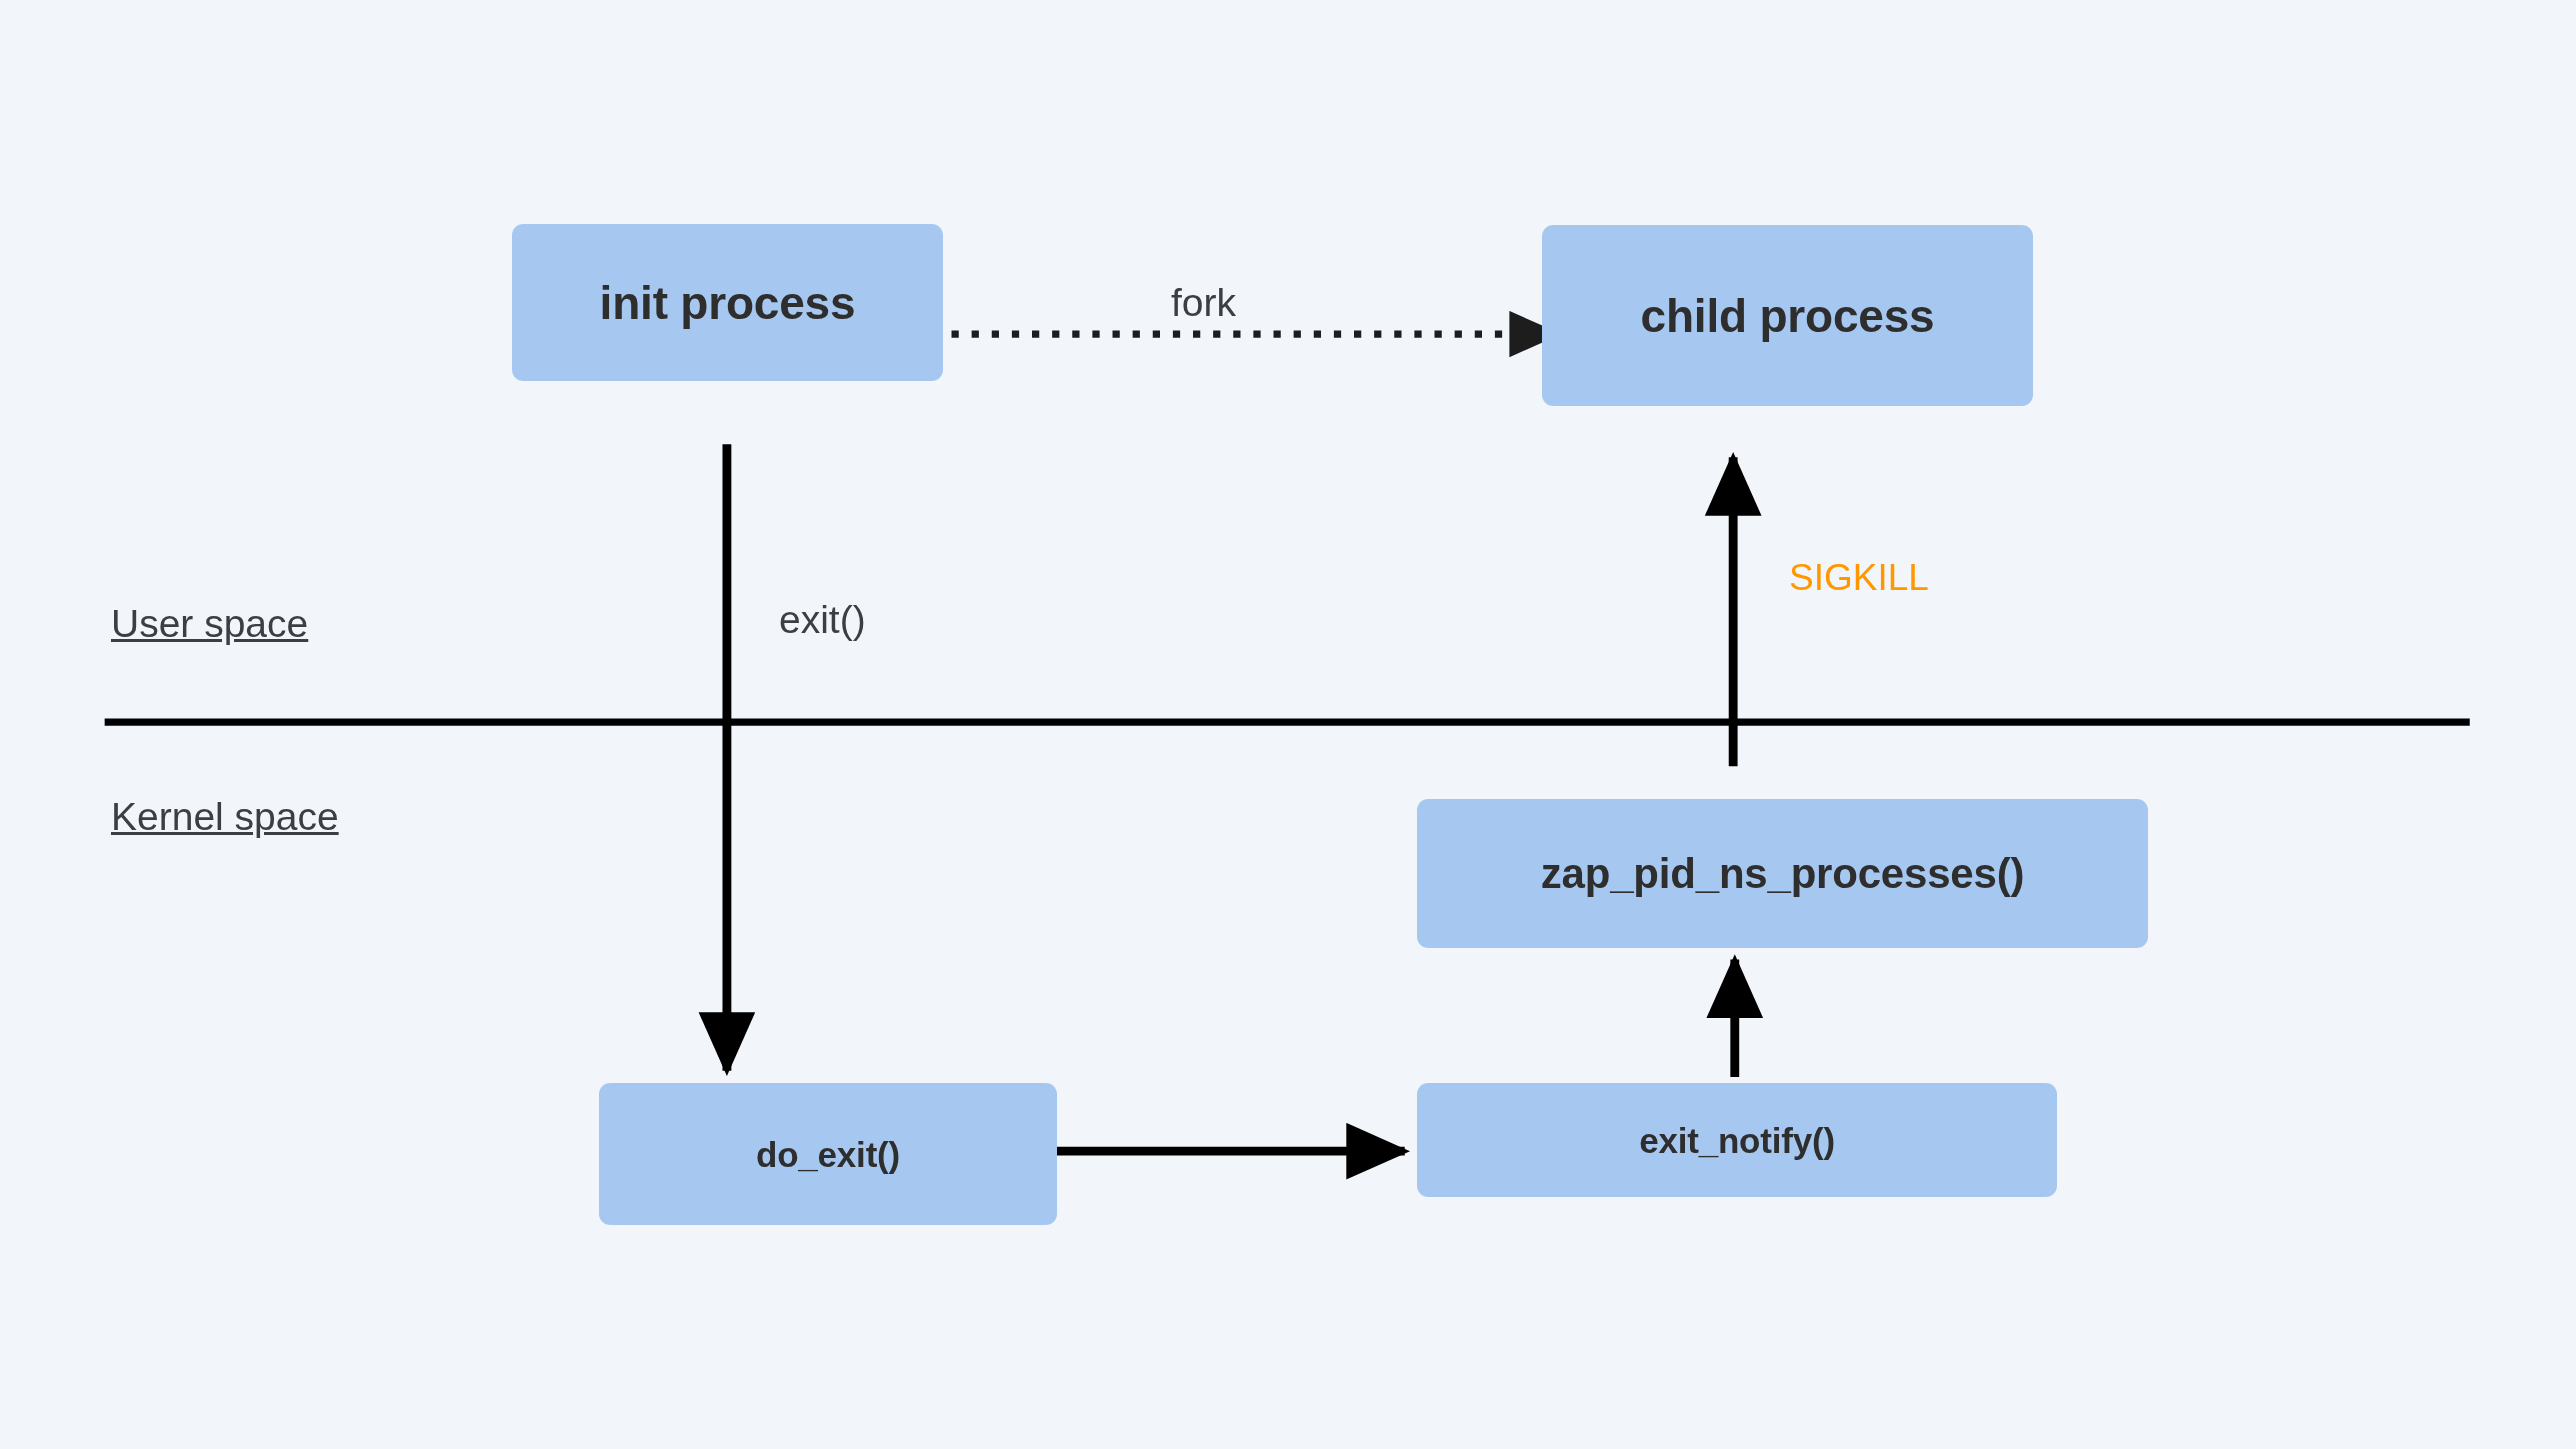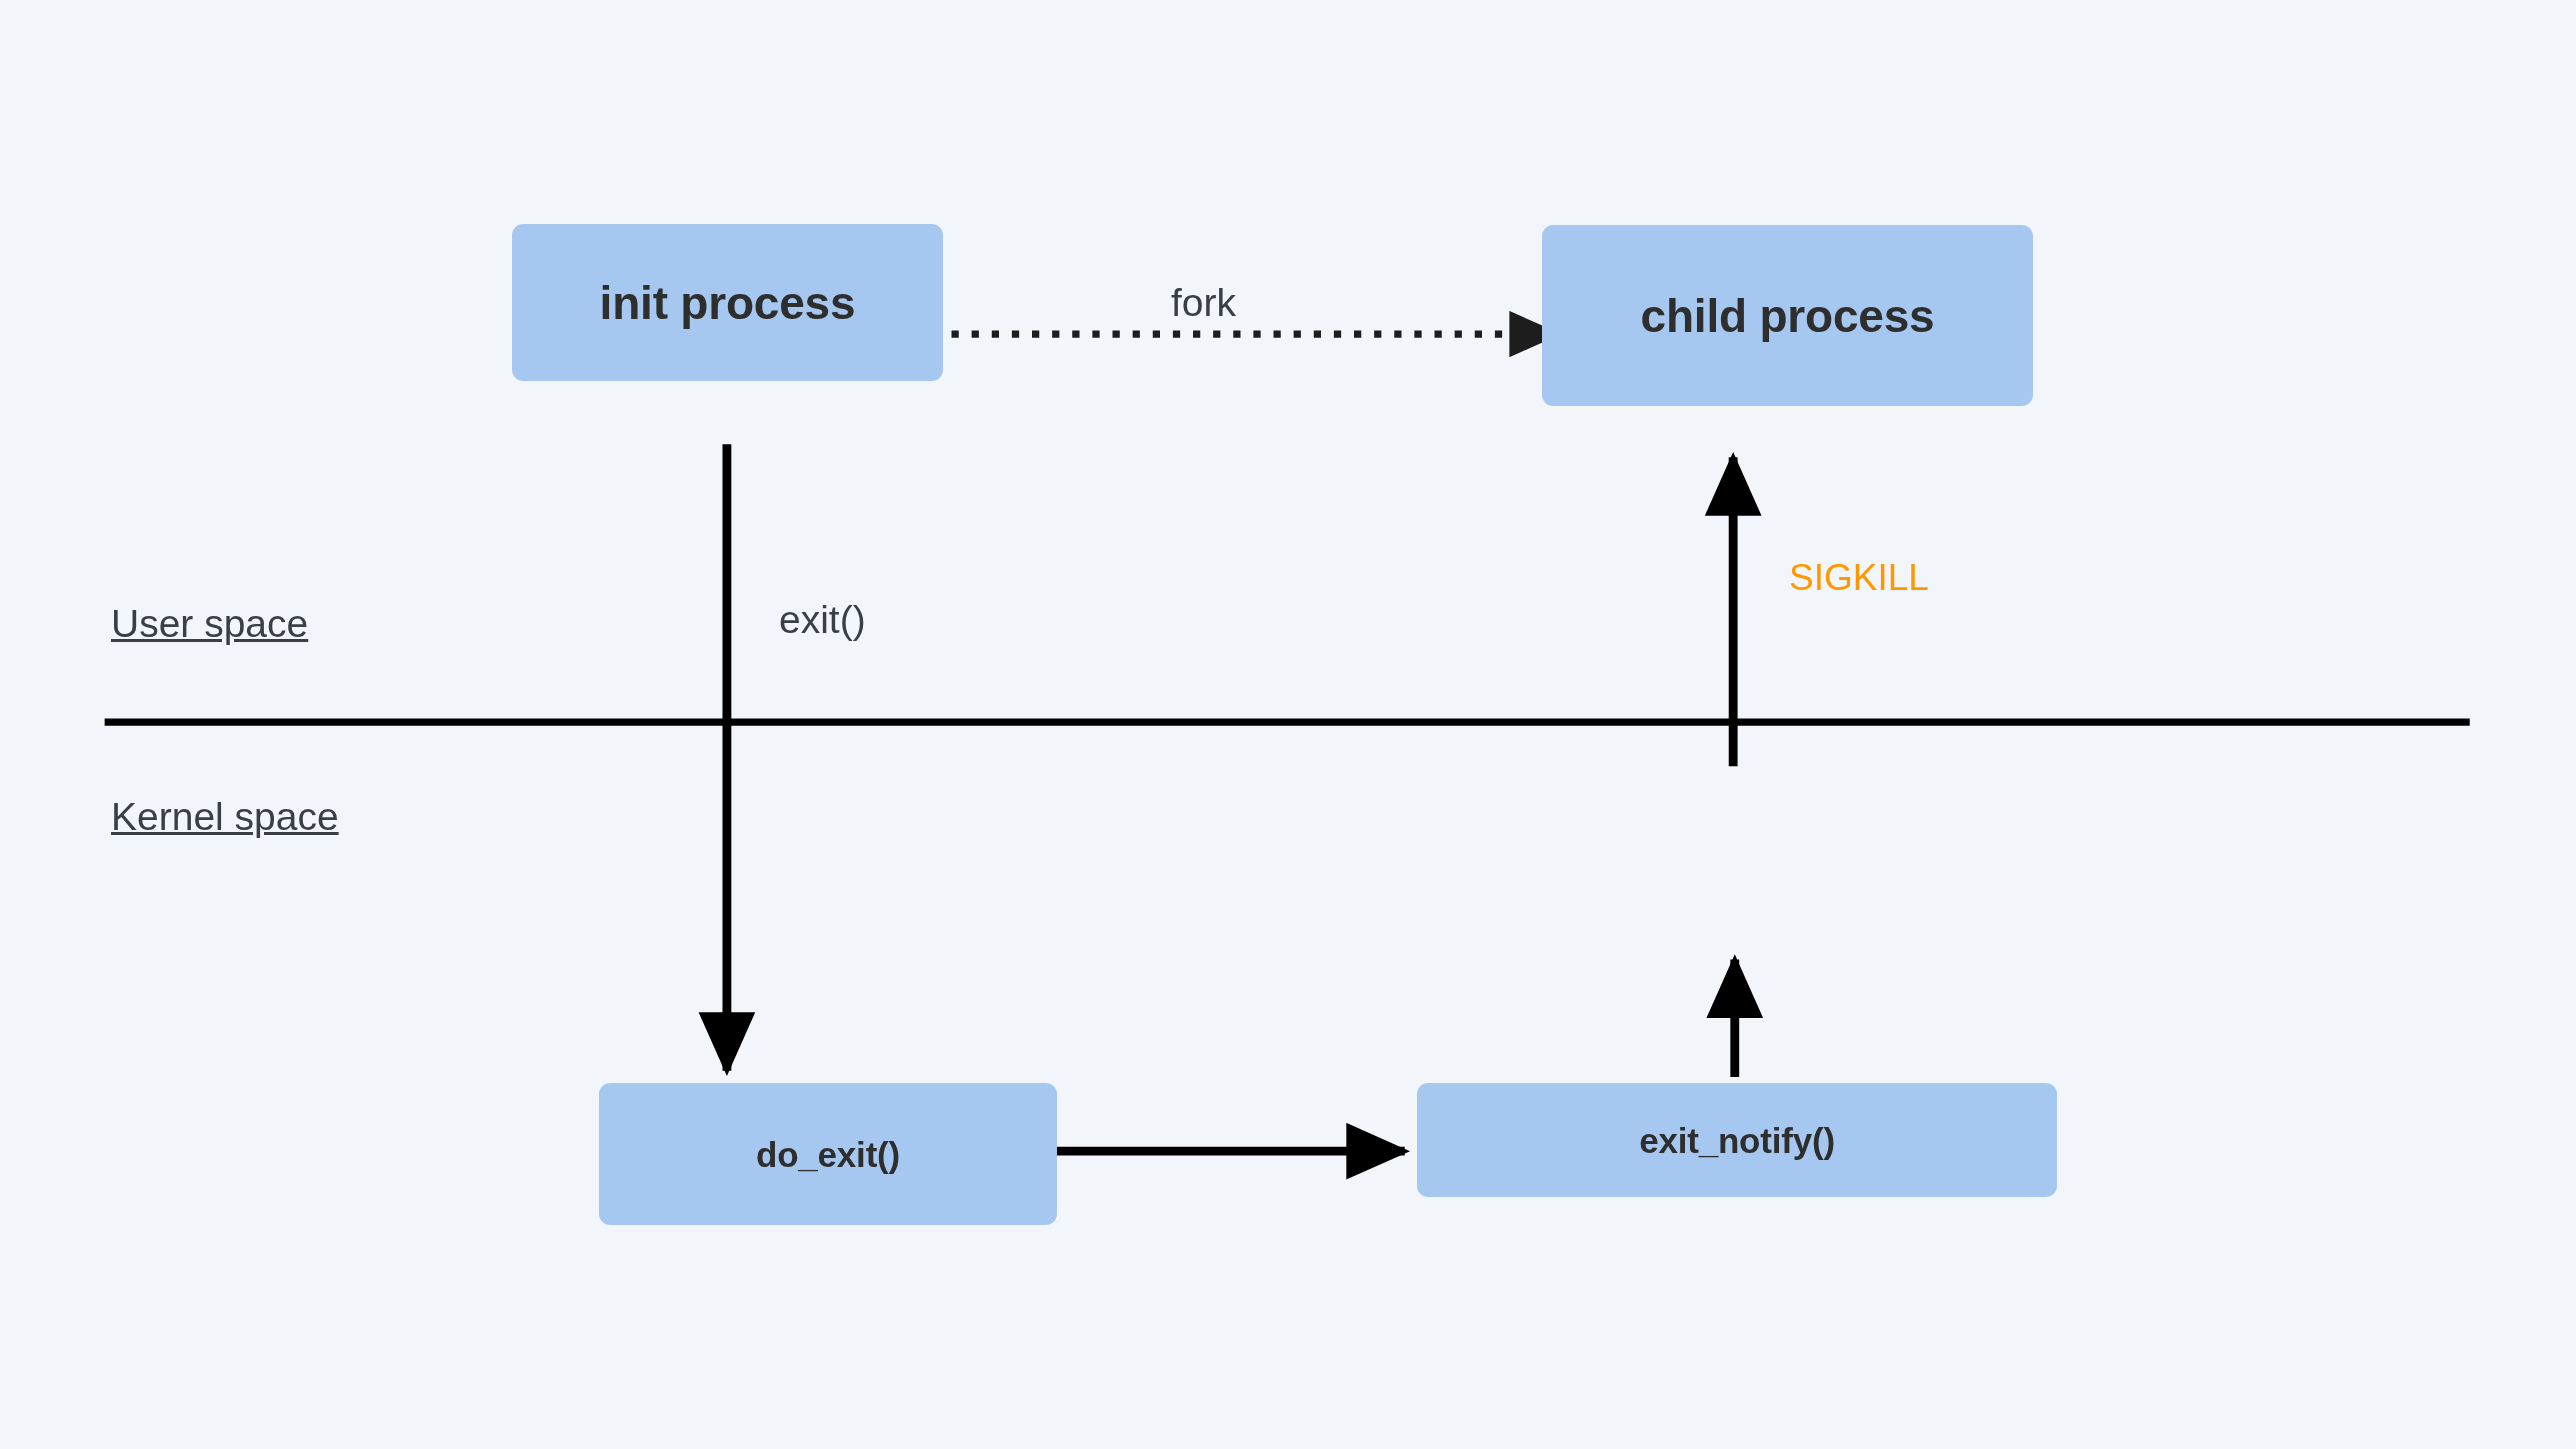--- a/index.html
+++ b/index.html
@@ -98,20 +98,21 @@
 
     <line x1="2155" y1="1338" x2="2155" y2="1192" stroke="#000000" stroke-width="11" marker-end="url(#arrowhead)"></line>
 
     <line x1="2153" y1="952" x2="2153" y2="568" stroke="#000000" stroke-width="11" marker-end="url(#arrowhead)"></line>
   </svg>
 
   <div class="node" id="node-init">init process</div>
 
   <div class="node" id="node-child">child process</div>
 
+  <div class="node" id="node-zap">zap_pid_ns_processes()</div>
 
   <div class="node" id="node-doexit">do_exit()</div>
 
   <div class="node" id="node-notify">exit_notify()</div>
 
   <div class="edge-label" id="label-fork">fork</div>
 
   <div class="edge-label" id="label-exit">exit()</div>
 
   <div class="edge-label" id="label-sigkill">SIGKILL</div>

